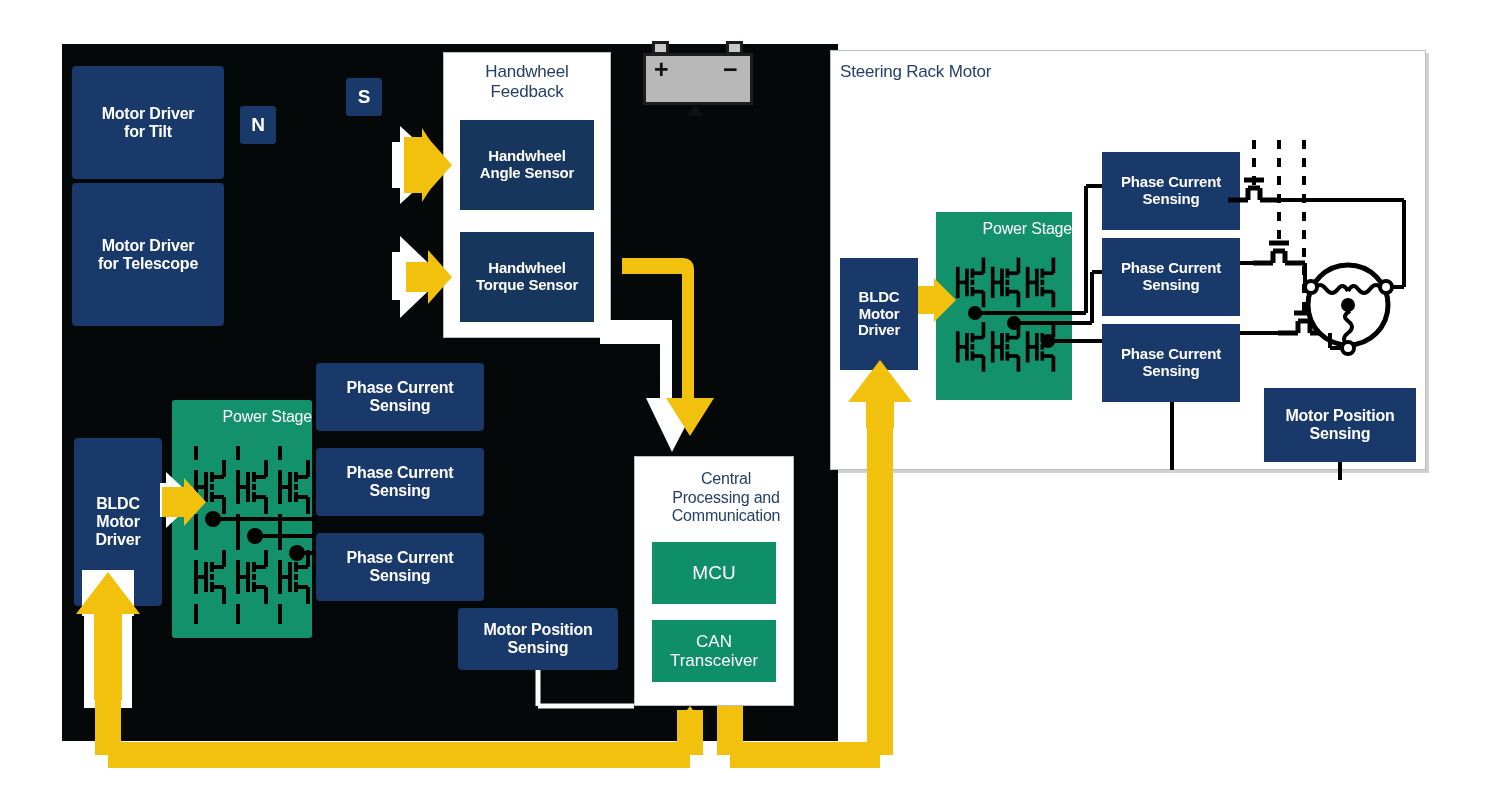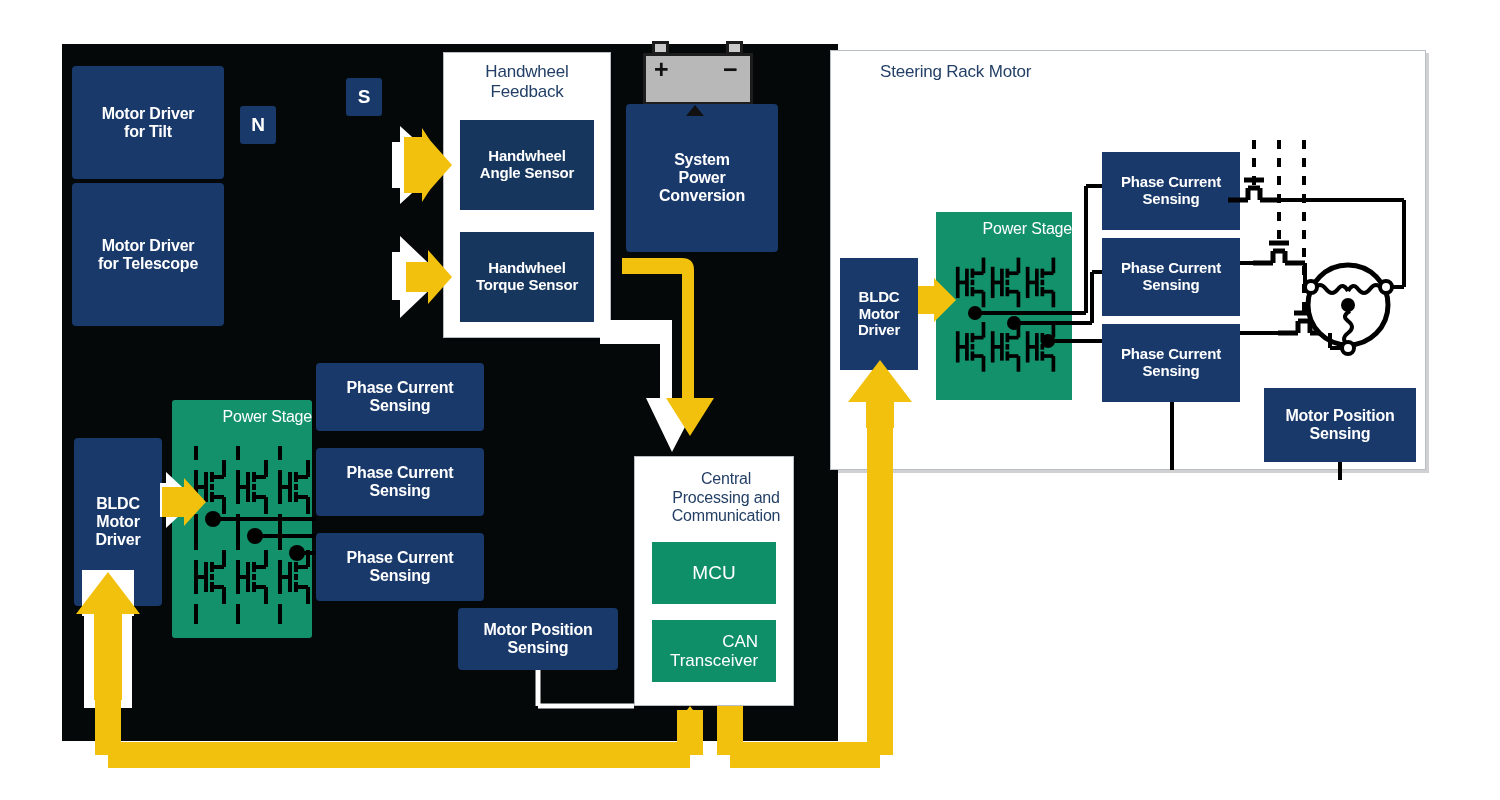--- a/index.html
+++ b/index.html
@@ -175,41 +175,36 @@
     <span style="white-space:pre-line;">Handwheel
 Torque Sensor</span>
   </div>
 
   <div class="battery-term" style="left:652px; top:41px; width:17px; height:14px;"></div>
   <div class="battery-term" style="left:726px; top:41px; width:17px; height:14px;"></div>
   <div class="battery-body" style="left:643px; top:53px; width:110px; height:52px;"></div>
   <div class="bat-sign" style="left:654px; top:57px; font-size:25px; line-height:1;">+</div>
   <div class="bat-sign" style="left:723px; top:57px; font-size:25px; line-height:1;">−</div>
 
-  <div class="blk blk-navy" style="left:626px; top:104px; width:152px; height:148px; font-size:16px; border-radius:4px;">
-    <span style="white-space:pre-line;">System
-Power
-Conversion</span>
-  </div>
 
   <div class="panel panel-white" style="left:634px; top:456px; width:160px; height:250px;"></div>
   <div class="panel-title" style="left:634px; top:470px; width:184px; font-size:16px; white-space:pre-line;">Central
 Processing and
 Communication</div>
 
   <div class="blk blk-green-b" style="left:652px; top:542px; width:124px; height:62px; font-size:19px;">
     <span>MCU</span>
   </div>
   <div class="blk blk-green-b" style="left:652px; top:620px; width:124px; height:62px; font-size:17px;">
-    <span style="white-space:pre-line;text-align:right;">CAN
+    <span style="white-space:pre-line;">CAN
 Transceiver</span>
   </div>
 
   <div class="panel panel-white" style="left:830px; top:50px; width:596px; height:420px;"></div>
-  <div class="panel-title" style="left:880px; top:62px; width:300px; font-size:17px; text-align:left;">Steering Rack Motor</div>
+  <div class="panel-title" style="left:840px; top:62px; width:300px; font-size:17px; text-align:left;">Steering Rack Motor</div>
 
   <div class="blk blk-navy" style="left:840px; top:258px; width:78px; height:112px; font-size:15px;">
     <span style="white-space:pre-line;">BLDC
 Motor
 Driver</span>
   </div>
 
   <div class="blk blk-green" style="left:936px; top:212px; width:136px; height:188px;">
     <span class="ps-label" style="font-size:16px;">Power Stage</span>
   </div>

